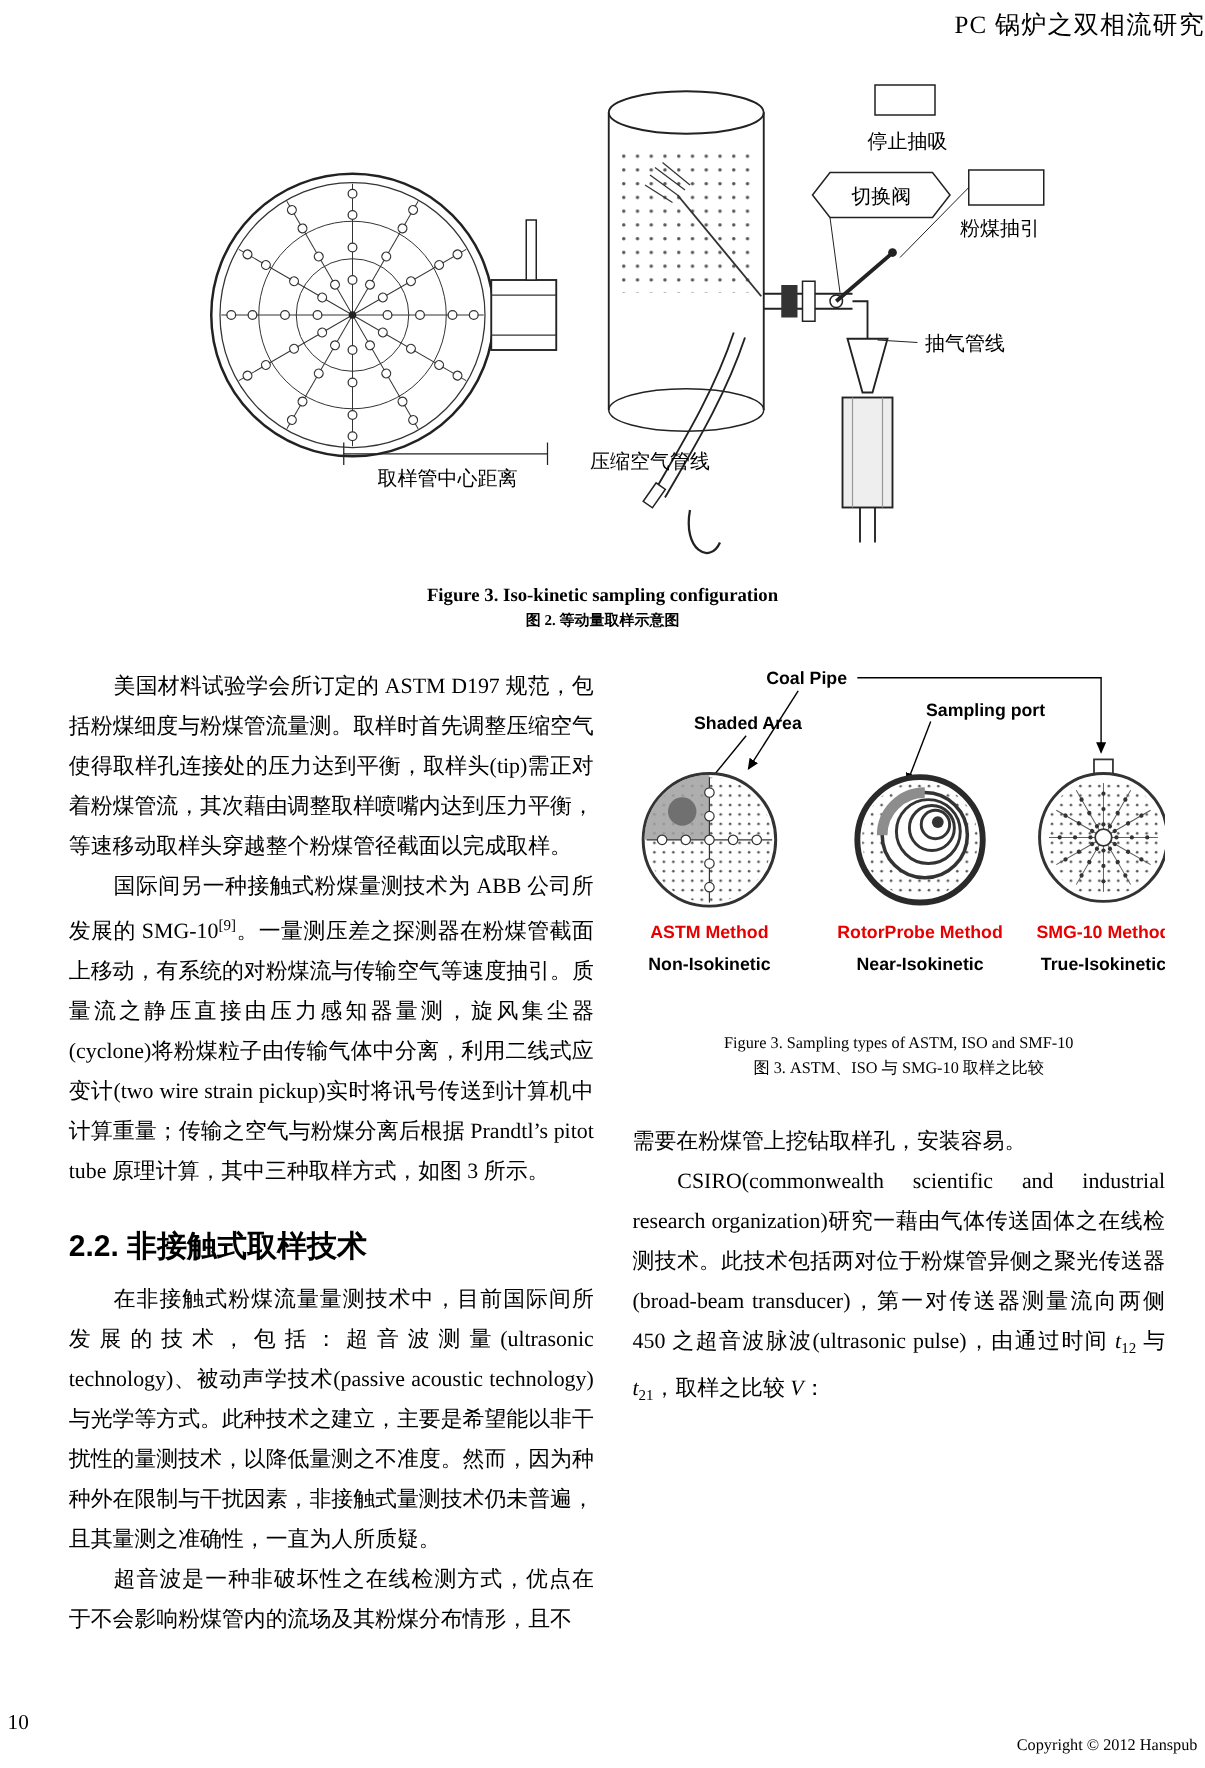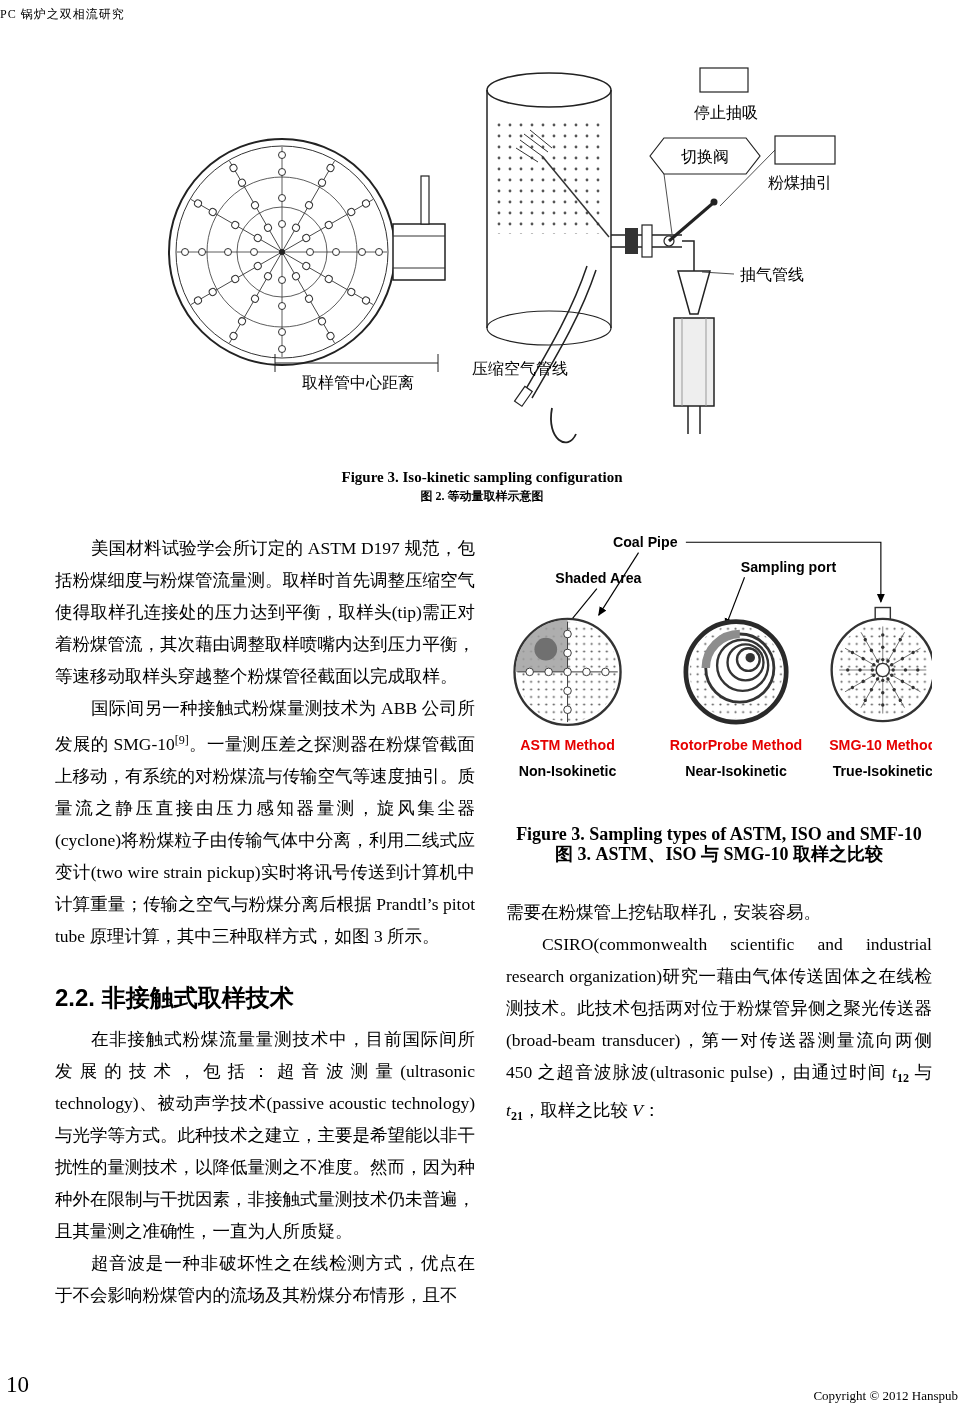--- a/index.html
+++ b/index.html
@@ -2,41 +2,41 @@
 <html><head>
 <meta charset="utf-8">
 <style>
   * { margin:0; padding:0; box-sizing:border-box; }
   html,body { background:#ffffff; }
   .page {
     position:relative; width:964px; height:1414px; margin:0 auto;
     background:#fff; color:#000; overflow:hidden;
     font-family:"Liberation Serif", serif;
   }
-  .header { position:absolute; top:6px; left:0; width:100%; text-align:left; font-size:12px; letter-spacing:1px; }
+  .header { position:absolute; top:6px; left:0; width:100%; text-align:right; font-size:20px; letter-spacing:1px; }
   .fig2 { position:absolute; left:122px; top:56px; width:720px; height:410px; }
   .fig2-caption { position:absolute; top:468px; left:0; width:100%; text-align:center; font-weight:bold; line-height:19px; }
   .cap-en { font-size:15px; }
   .cap-zh { font-size:12px; }
   .col { position:absolute; font-size:17.5px; line-height:32px; text-align:justify; }
   .col-left  { left:55px;  top:532px; width:420px; }
   .col-right { left:506px; top:528px; width:426px; }
   .indent { text-indent:2.05em; }
   p { margin:0; }
   h2.sec {
     font-family:"Liberation Sans", sans-serif;
     font-size:24px; font-weight:bold; line-height:26px;
     margin:33px 0 12px 0; text-align:left;
   }
   .fig3-wrap { width:100%; text-align:center; }
-  .fig3-caption { text-align:center; font-weight:bold; font-size:18px; line-height:20px; margin-top:4px; }
+  .fig3-caption { text-align:center; font-weight:normal; font-size:13px; line-height:20px; margin-top:4px; }
   .after-fig { margin-top:32px; }
-  .footer-left  { position:absolute; left:6px;  bottom:16px; font-size:23px; }
+  .footer-left  { position:absolute; left:6px;  bottom:26px; font-size:17px; }
   .footer-right { position:absolute; right:6px; bottom:10px; font-size:13px; }
-  sub { font-size:12px; vertical-align:-4px;font-weight:bold; }
+  sub { font-size:12px; vertical-align:-4px; }
   sup { font-size:12px; vertical-align:6px; }
   i { font-style:italic; }
   
   .zlab { font-family:"Liberation Serif", serif; font-size:16px; fill:#000; }
   .alab { font-family:"Liberation Sans", sans-serif; font-size:15px; font-weight:bold; fill:#000; }
   .mred { font-family:"Liberation Sans", sans-serif; font-size:15px; font-weight:bold; fill:#e60000; }
   .mblk { font-family:"Liberation Sans", sans-serif; font-size:15px; font-weight:bold; fill:#000; }
 </style>
 </head>
 <body>

